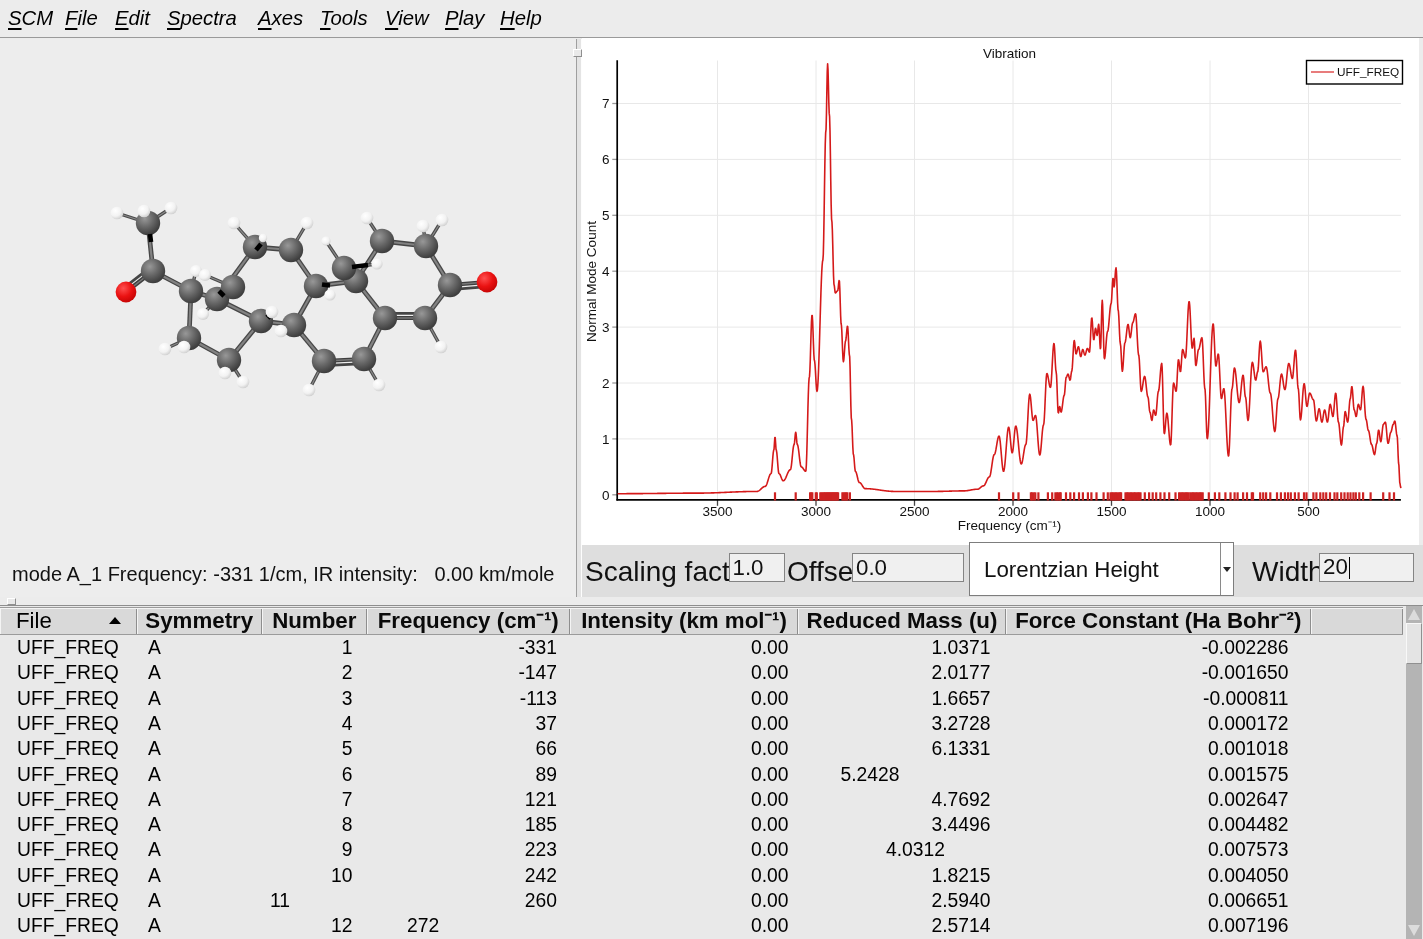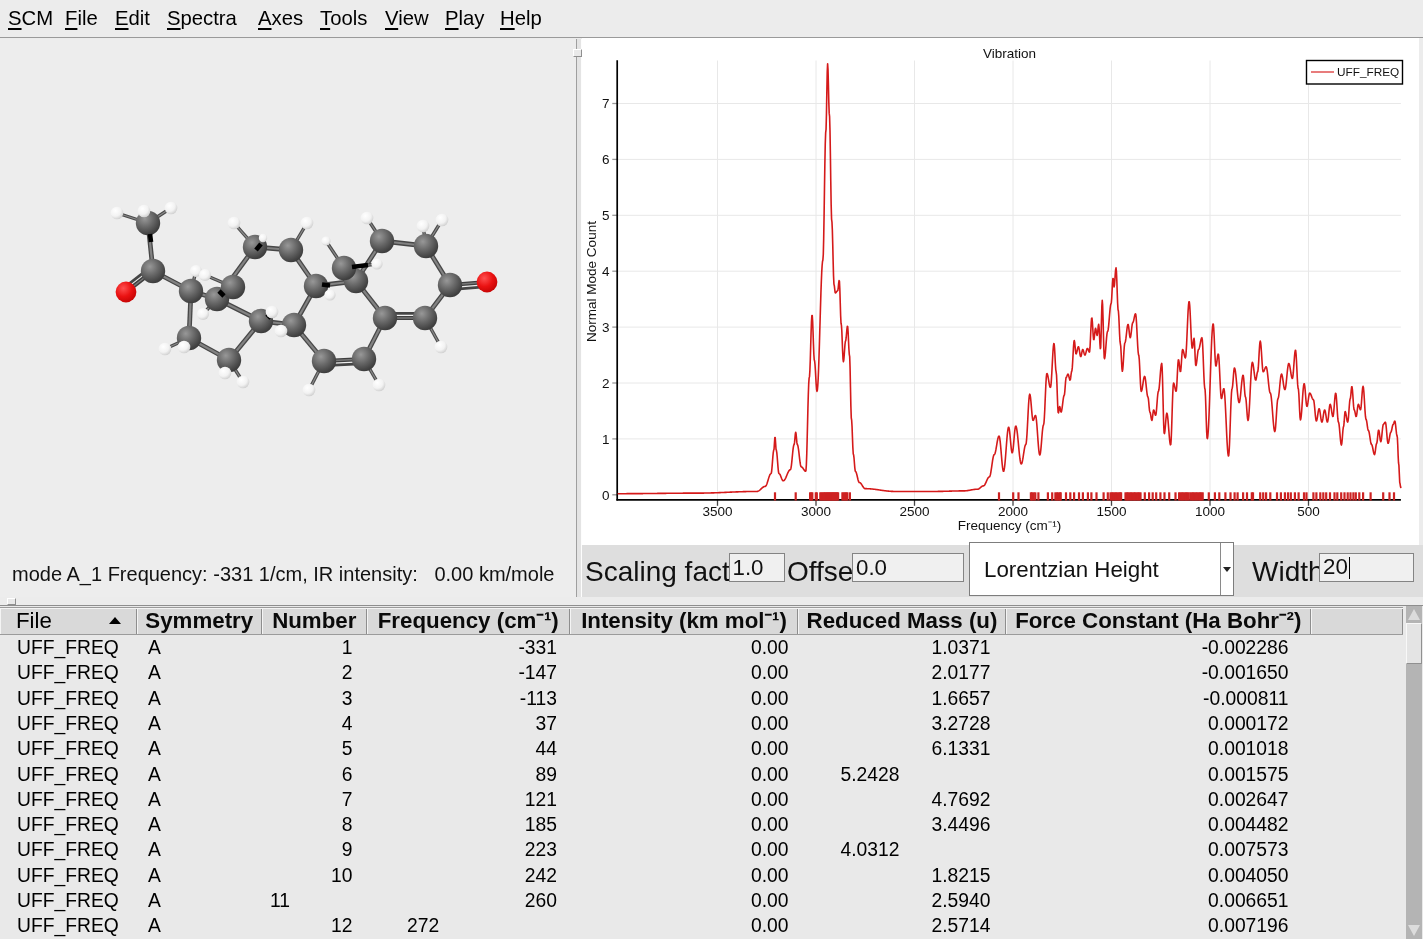--- a/index.html
+++ b/index.html
@@ -1,17 +1,17 @@
 <!DOCTYPE html>
 <html><head><meta charset="utf-8"><style>
 * { margin:0; padding:0; box-sizing:border-box; }
 html,body { width:1423px; height:939px; overflow:hidden; background:#ececec;
   font-family:"Liberation Sans",sans-serif; }
 #menubar { position:absolute; left:0; top:0; width:1423px; height:38px;
-  background:#ececec; border-bottom:1.5px solid #9a9a9a; }
+  background:#ececec; border-bottom:1.5px solid #9a9a9a;font-style:italic; }
 .mi { position:absolute; top:7px; font-size:20.3px; color:#000; }
 .mi u { text-decoration:underline; text-underline-offset:2.5px; }
 #leftpane { position:absolute; left:0; top:39px; width:576px; height:558px; background:#ededed; }
 #status { position:absolute; left:12px; top:526px; font-size:20px; color:#111;
   white-space:pre; line-height:19px; }
 #vsash { position:absolute; left:576px; top:39px; width:6px; height:558px;
   background:#e4e4e4; border-left:1px solid #9f9f9f; border-right:1px solid #fdfdfd; }
 #vhandle { position:absolute; left:573px; top:49px; width:9px; height:8px;
   background:#e9e9e9; border:1px solid #8f8f8f; border-top-color:#fff; border-left-color:#fff; }
 #plotpane { position:absolute; left:582px; top:38px; width:837px; height:507px; background:#fff; overflow:hidden; }
@@ -523,21 +523,21 @@
       <div class="cell" style="left:252.5px;width:100px;text-align:right">4</div>
       <div class="cell" style="left:407px;width:150px;text-align:right">37</div>
       <div class="cell" style="left:638.5px;width:150px;text-align:right">0.00</div>
       <div class="cell" style="left:840.5px;width:150px;text-align:right">3.2728</div>
       <div class="cell" style="left:1138.5px;width:150px;text-align:right">0.000172</div>
     </div>
     <div class="row" style="top:130.2px">
       <div class="cell" style="left:17px;width:120px;text-align:left">UFF_FREQ</div>
       <div class="cell" style="left:148px;width:80px;text-align:left">A</div>
       <div class="cell" style="left:252.5px;width:100px;text-align:right">5</div>
-      <div class="cell" style="left:407px;width:150px;text-align:right">44</div>
+      <div class="cell" style="left:407px;width:150px;text-align:right">66</div>
       <div class="cell" style="left:638.5px;width:150px;text-align:right">0.00</div>
       <div class="cell" style="left:840.5px;width:150px;text-align:right">6.1331</div>
       <div class="cell" style="left:1138.5px;width:150px;text-align:right">0.001018</div>
     </div>
     <div class="row" style="top:155.5px">
       <div class="cell" style="left:17px;width:120px;text-align:left">UFF_FREQ</div>
       <div class="cell" style="left:148px;width:80px;text-align:left">A</div>
       <div class="cell" style="left:252.5px;width:100px;text-align:right">6</div>
       <div class="cell" style="left:407px;width:150px;text-align:right">89</div>
       <div class="cell" style="left:638.5px;width:150px;text-align:right">0.00</div>
@@ -561,21 +561,21 @@
       <div class="cell" style="left:638.5px;width:150px;text-align:right">0.00</div>
       <div class="cell" style="left:840.5px;width:150px;text-align:right">3.4496</div>
       <div class="cell" style="left:1138.5px;width:150px;text-align:right">0.004482</div>
     </div>
     <div class="row" style="top:231.4px">
       <div class="cell" style="left:17px;width:120px;text-align:left">UFF_FREQ</div>
       <div class="cell" style="left:148px;width:80px;text-align:left">A</div>
       <div class="cell" style="left:252.5px;width:100px;text-align:right">9</div>
       <div class="cell" style="left:407px;width:150px;text-align:right">223</div>
       <div class="cell" style="left:638.5px;width:150px;text-align:right">0.00</div>
-      <div class="cell" style="left:840.5px;width:150px;text-align:left">4.0312</div>
+      <div class="cell" style="left:840.5px;width:150px;text-align:center">4.0312</div>
       <div class="cell" style="left:1138.5px;width:150px;text-align:right">0.007573</div>
     </div>
     <div class="row" style="top:256.7px">
       <div class="cell" style="left:17px;width:120px;text-align:left">UFF_FREQ</div>
       <div class="cell" style="left:148px;width:80px;text-align:left">A</div>
       <div class="cell" style="left:252.5px;width:100px;text-align:right">10</div>
       <div class="cell" style="left:407px;width:150px;text-align:right">242</div>
       <div class="cell" style="left:638.5px;width:150px;text-align:right">0.00</div>
       <div class="cell" style="left:840.5px;width:150px;text-align:right">1.8215</div>
       <div class="cell" style="left:1138.5px;width:150px;text-align:right">0.004050</div>

